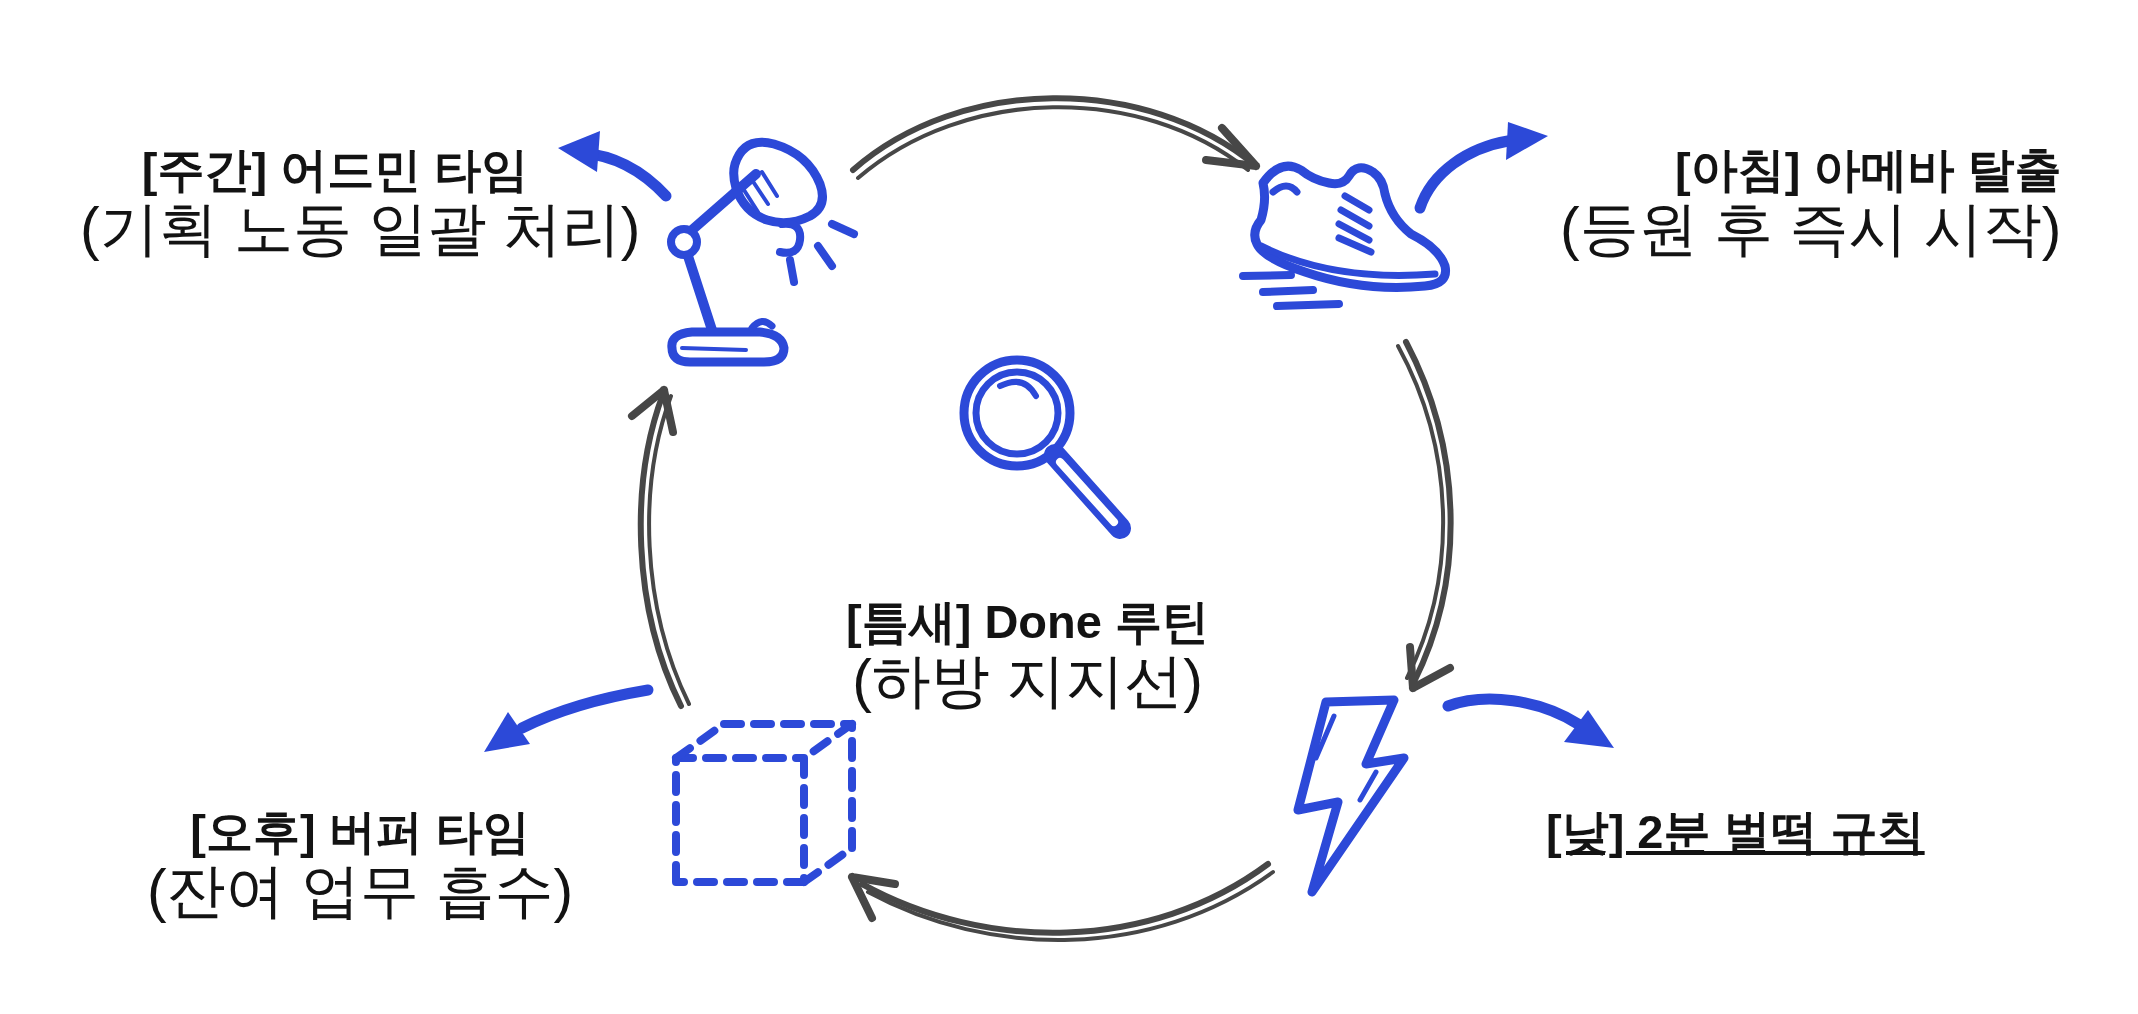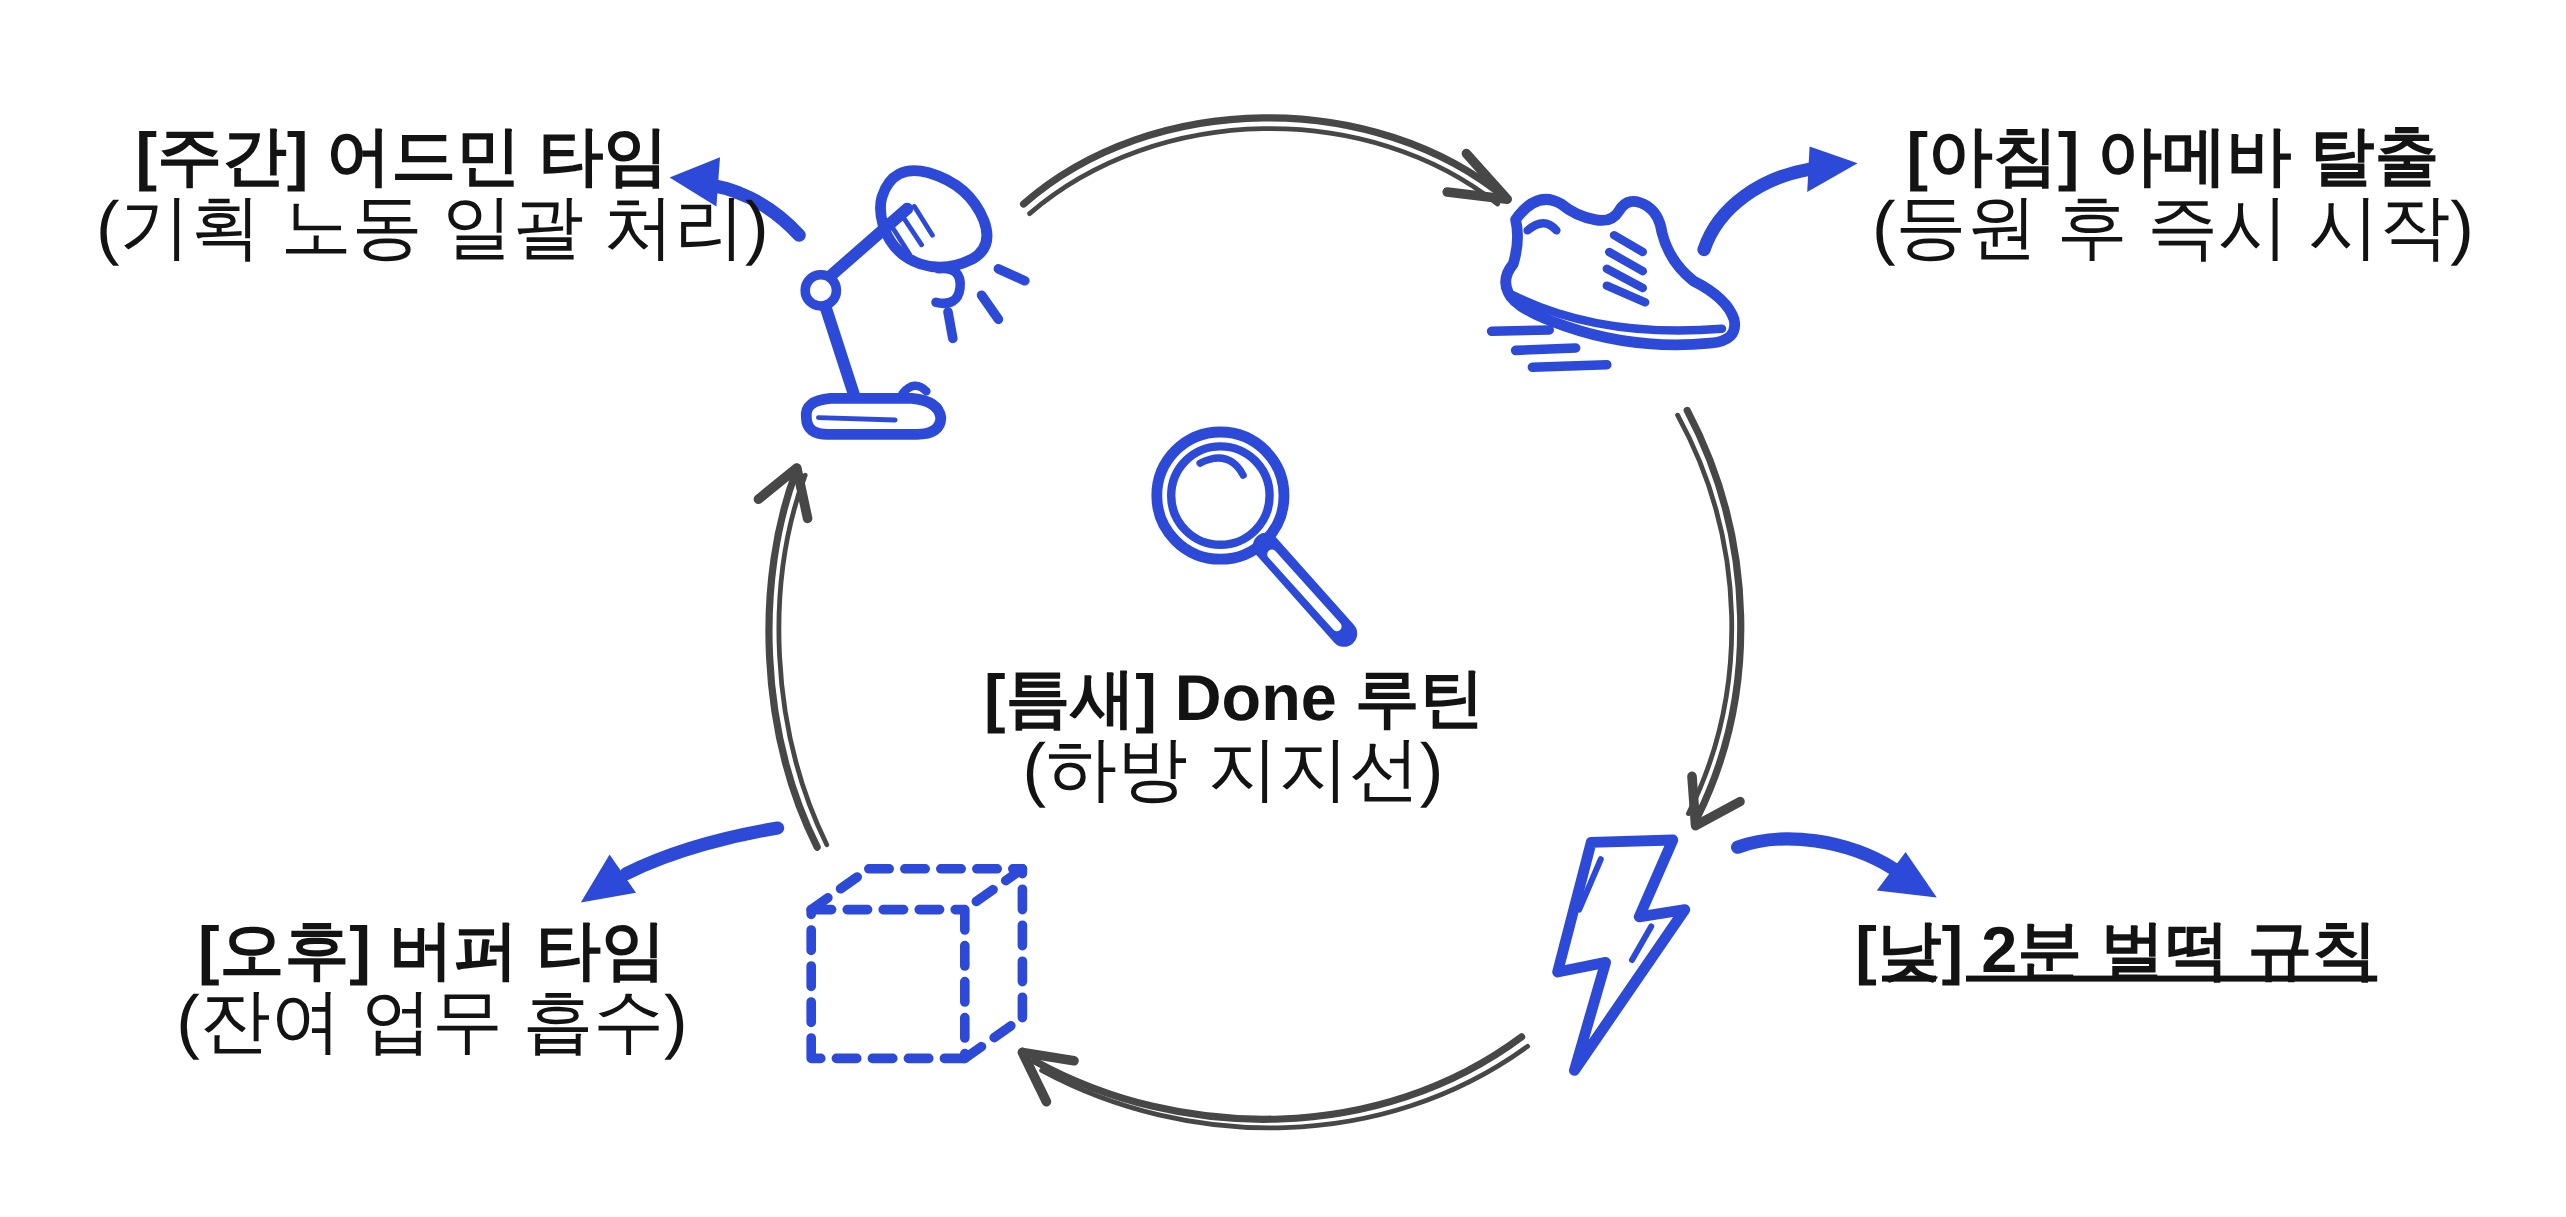--- a/index.html
+++ b/index.html
@@ -6,24 +6,24 @@
   .canvas{
     position:relative;
     width:2138px;height:1014px;
     background:#ffffff;
     overflow:hidden;
     font-family:"Liberation Sans", sans-serif;
     color:#131313;
   }
   .artwork{position:absolute;left:0;top:0;width:2138px;height:1014px;}
   .label{position:absolute;}
-  .label .title{font-size:54px;font-weight:700;line-height:60px;white-space:nowrap;}
+  .label .title{font-size:47px;font-weight:700;line-height:60px;white-space:nowrap;margin-top:40px;}
   .label .subtitle{font-size:59px;font-weight:400;line-height:58px;white-space:nowrap;}
   .tl{left:80px;top:100px;width:510px;text-align:center;}
-  .tr{left:1560px;top:100px;text-align:center;}
+  .tr{left:1560px;top:100px;text-align:right;}
   .br{left:1546px;top:762px;text-align:left;text-decoration:underline;}
   .bl{left:140px;top:762px;width:440px;text-align:center;}
   .ct{left:820px;top:552px;width:415px;text-align:center;}
 </style>
 </head>
 <body>
 
 <div class="canvas">
 
   <svg class="artwork" viewBox="0 0 2138 1014" fill="none" xmlns="http://www.w3.org/2000/svg">

